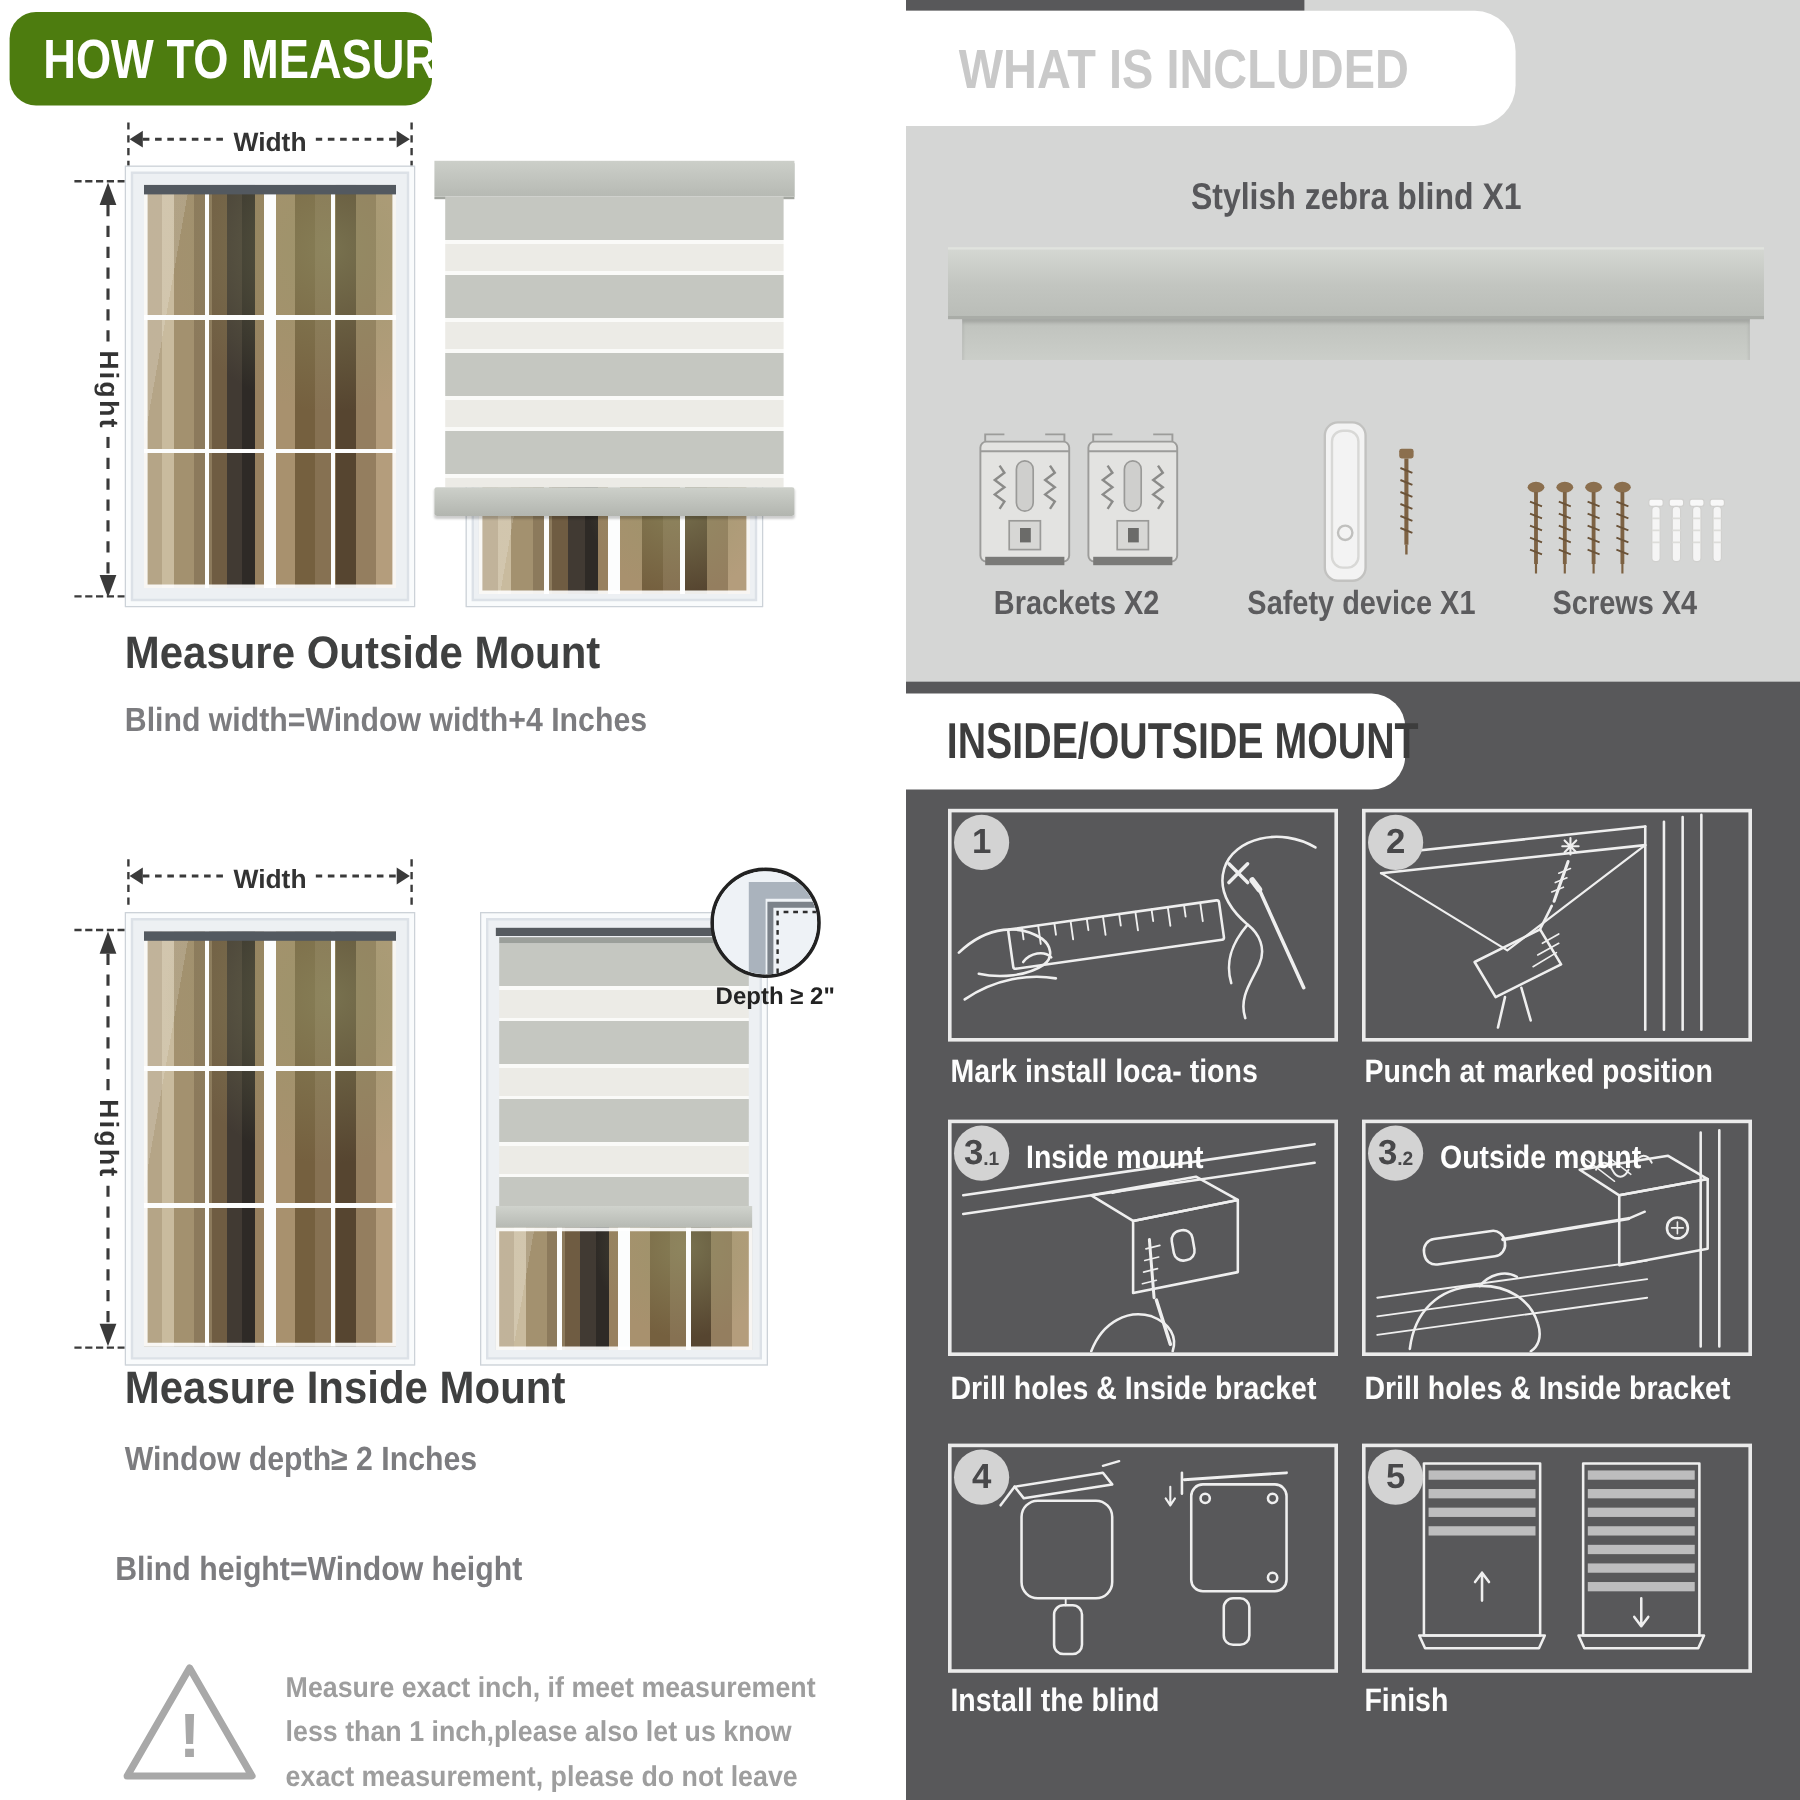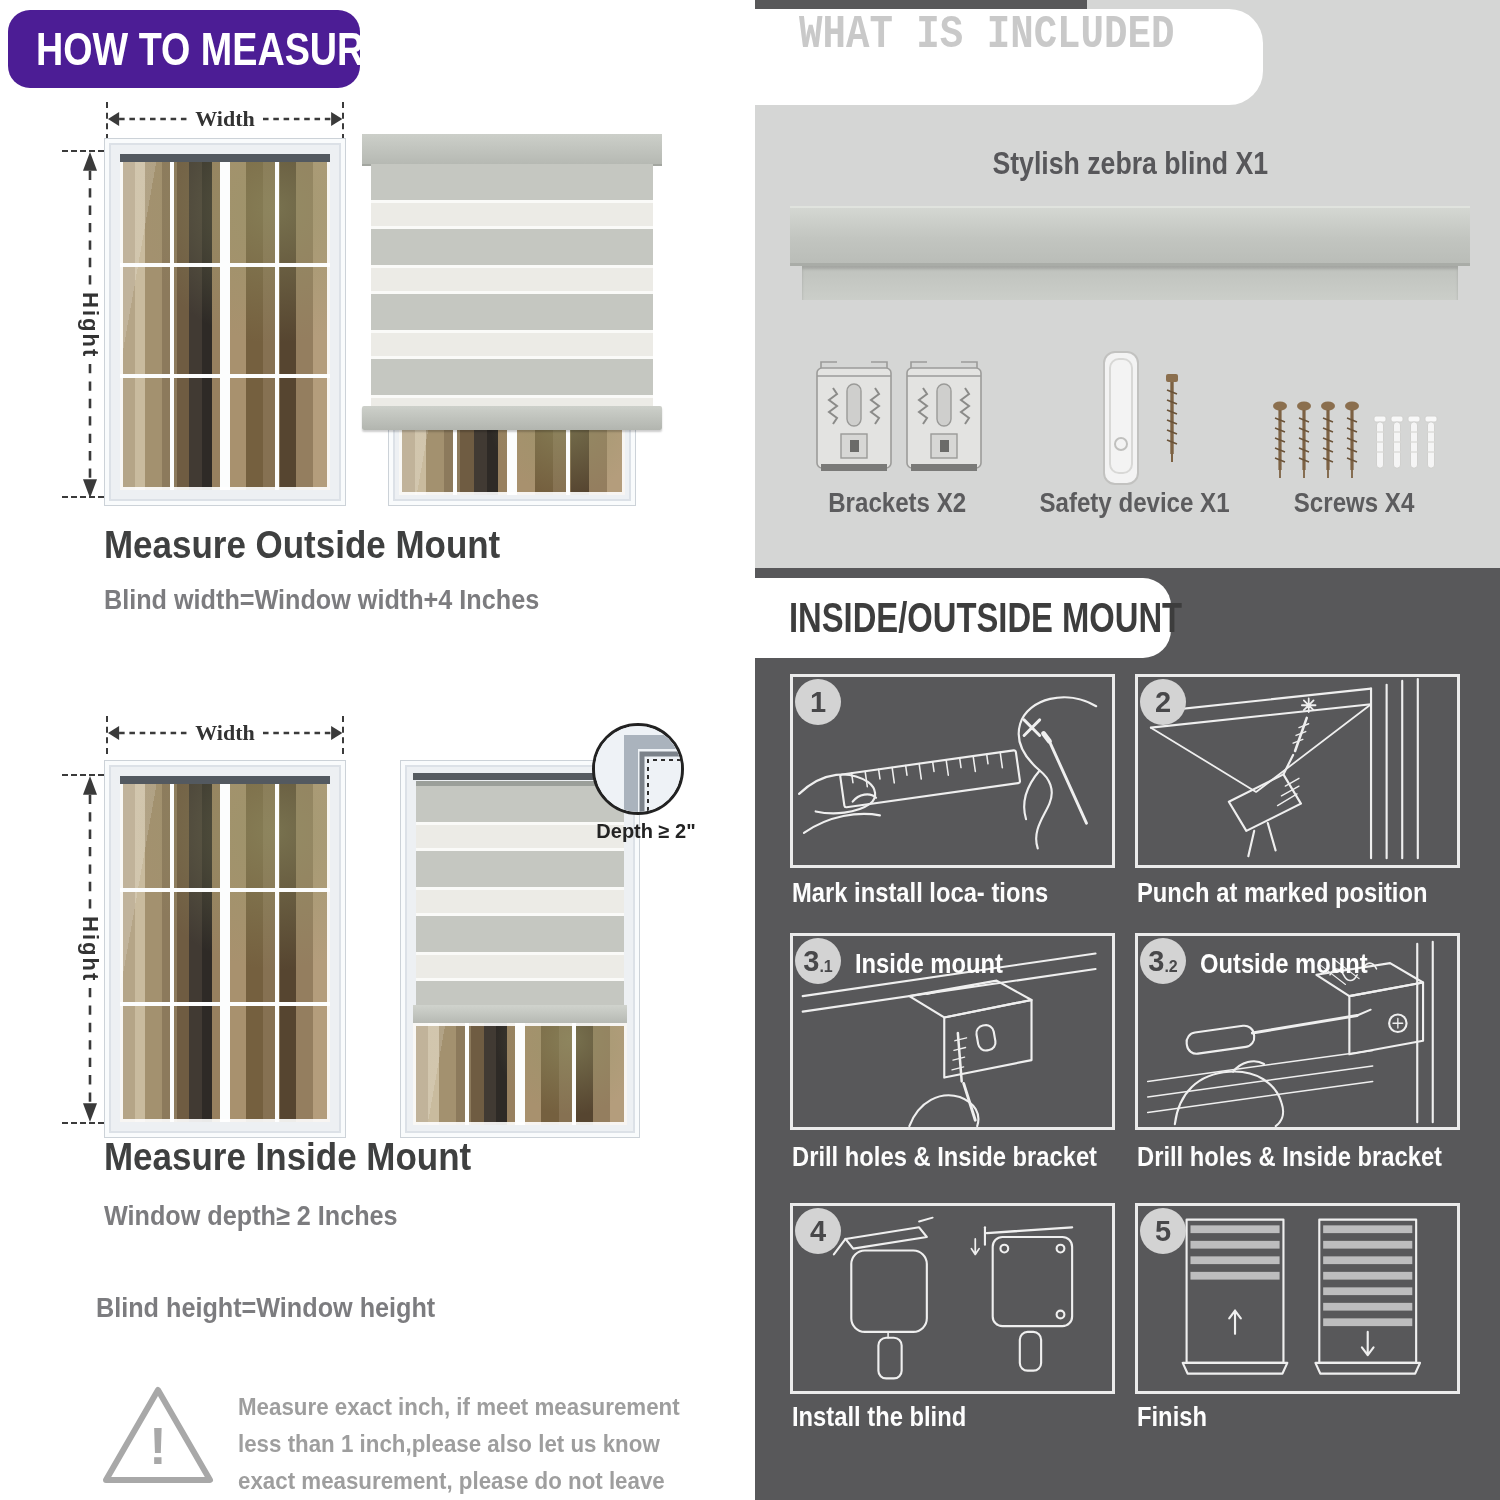--- a/index.html
+++ b/index.html
@@ -3,41 +3,41 @@
 <meta charset="utf-8">
 <style>
   html,body{margin:0;padding:0;background:#fff;}
   #canvas{position:relative;width:1500px;height:1500px;background:#ffffff;overflow:hidden;
           font-family:"Liberation Sans",sans-serif;}
   .abs{position:absolute;}
   .cond{transform:scaleX(.88);transform-origin:left center;white-space:nowrap;}
   .condc{transform:scaleX(.86);transform-origin:center center;white-space:nowrap;}
 
   
-  .htm-bar{left:8px;top:10px;width:352px;height:78px;background:#4c1d95;border-radius:22px;
+  .htm-bar{left:8px;top:10px;width:352px;height:78px;background:#4d7c0f;border-radius:22px;
            display:flex;align-items:center;padding-left:28px;box-sizing:border-box;}
   .htm-bar span{color:#fff;font-size:46px;font-weight:700;transform:scaleX(.82);transform-origin:left center;white-space:nowrap;}
   .wii-bar{left:755px;top:9px;width:508px;height:96px;background:#fff;border-radius:0 34px 34px 0;
-           display:flex;align-items:flex-start;padding-left:44px;box-sizing:border-box;font-family:Liberation Mono, monospace;}
+           display:flex;align-items:center;padding-left:44px;box-sizing:border-box;}
   .wii-bar span{color:#c9c9c9;font-size:46px;font-weight:700;transform:scaleX(.85);transform-origin:left center;white-space:nowrap;}
   .iom-bar{left:755px;top:578px;width:416px;height:80px;background:#fff;border-radius:0 28px 28px 0;
            display:flex;align-items:center;padding-left:34px;box-sizing:border-box;z-index:5;}
   .iom-bar span{color:#3d3d3d;font-size:42px;font-weight:700;transform:scaleX(.78);transform-origin:left center;white-space:nowrap;}
 
   
   .h2{font-size:38px;font-weight:700;color:#3f4040;}
   .rule{font-size:28px;font-weight:700;color:#7c7c7f;}
   .warn-text{font-size:24px;font-weight:700;color:#9e9e9e;line-height:37px;width:480px;
              transform:scaleX(.93);transform-origin:left top;}
 
   
   .meas-label{font-size:22px;font-weight:700;color:#333;}
   .vtick{width:0;border-left:2px dashed #3b3b3b;height:38px;}
   .htick{height:0;border-top:2px dashed #3b3b3b;width:42px;}
-  .warrow{display:flex;align-items:center;gap:8px;font-family:Liberation Serif, serif;}
+  .warrow{display:flex;align-items:flex-start;gap:8px;}
   .warrow svg{flex:1;height:20px;}
   .hassembly{display:flex;flex-direction:column;align-items:center;gap:6px;}
   .hassembly svg{width:20px;flex:1;}
   .vlabel{writing-mode:vertical-rl;font-size:22px;font-weight:700;color:#333;letter-spacing:2px;}
 
   
   .pwin{box-sizing:border-box;background:#edf0f3;border:1px solid #ccd2d8;
         box-shadow:inset 0 0 0 4px #f9fbfc,inset 0 0 0 6px #dce1e7;padding:15px;}
   .glass{position:relative;width:100%;height:100%;overflow:hidden;}
   .photo{position:absolute;inset:0;

